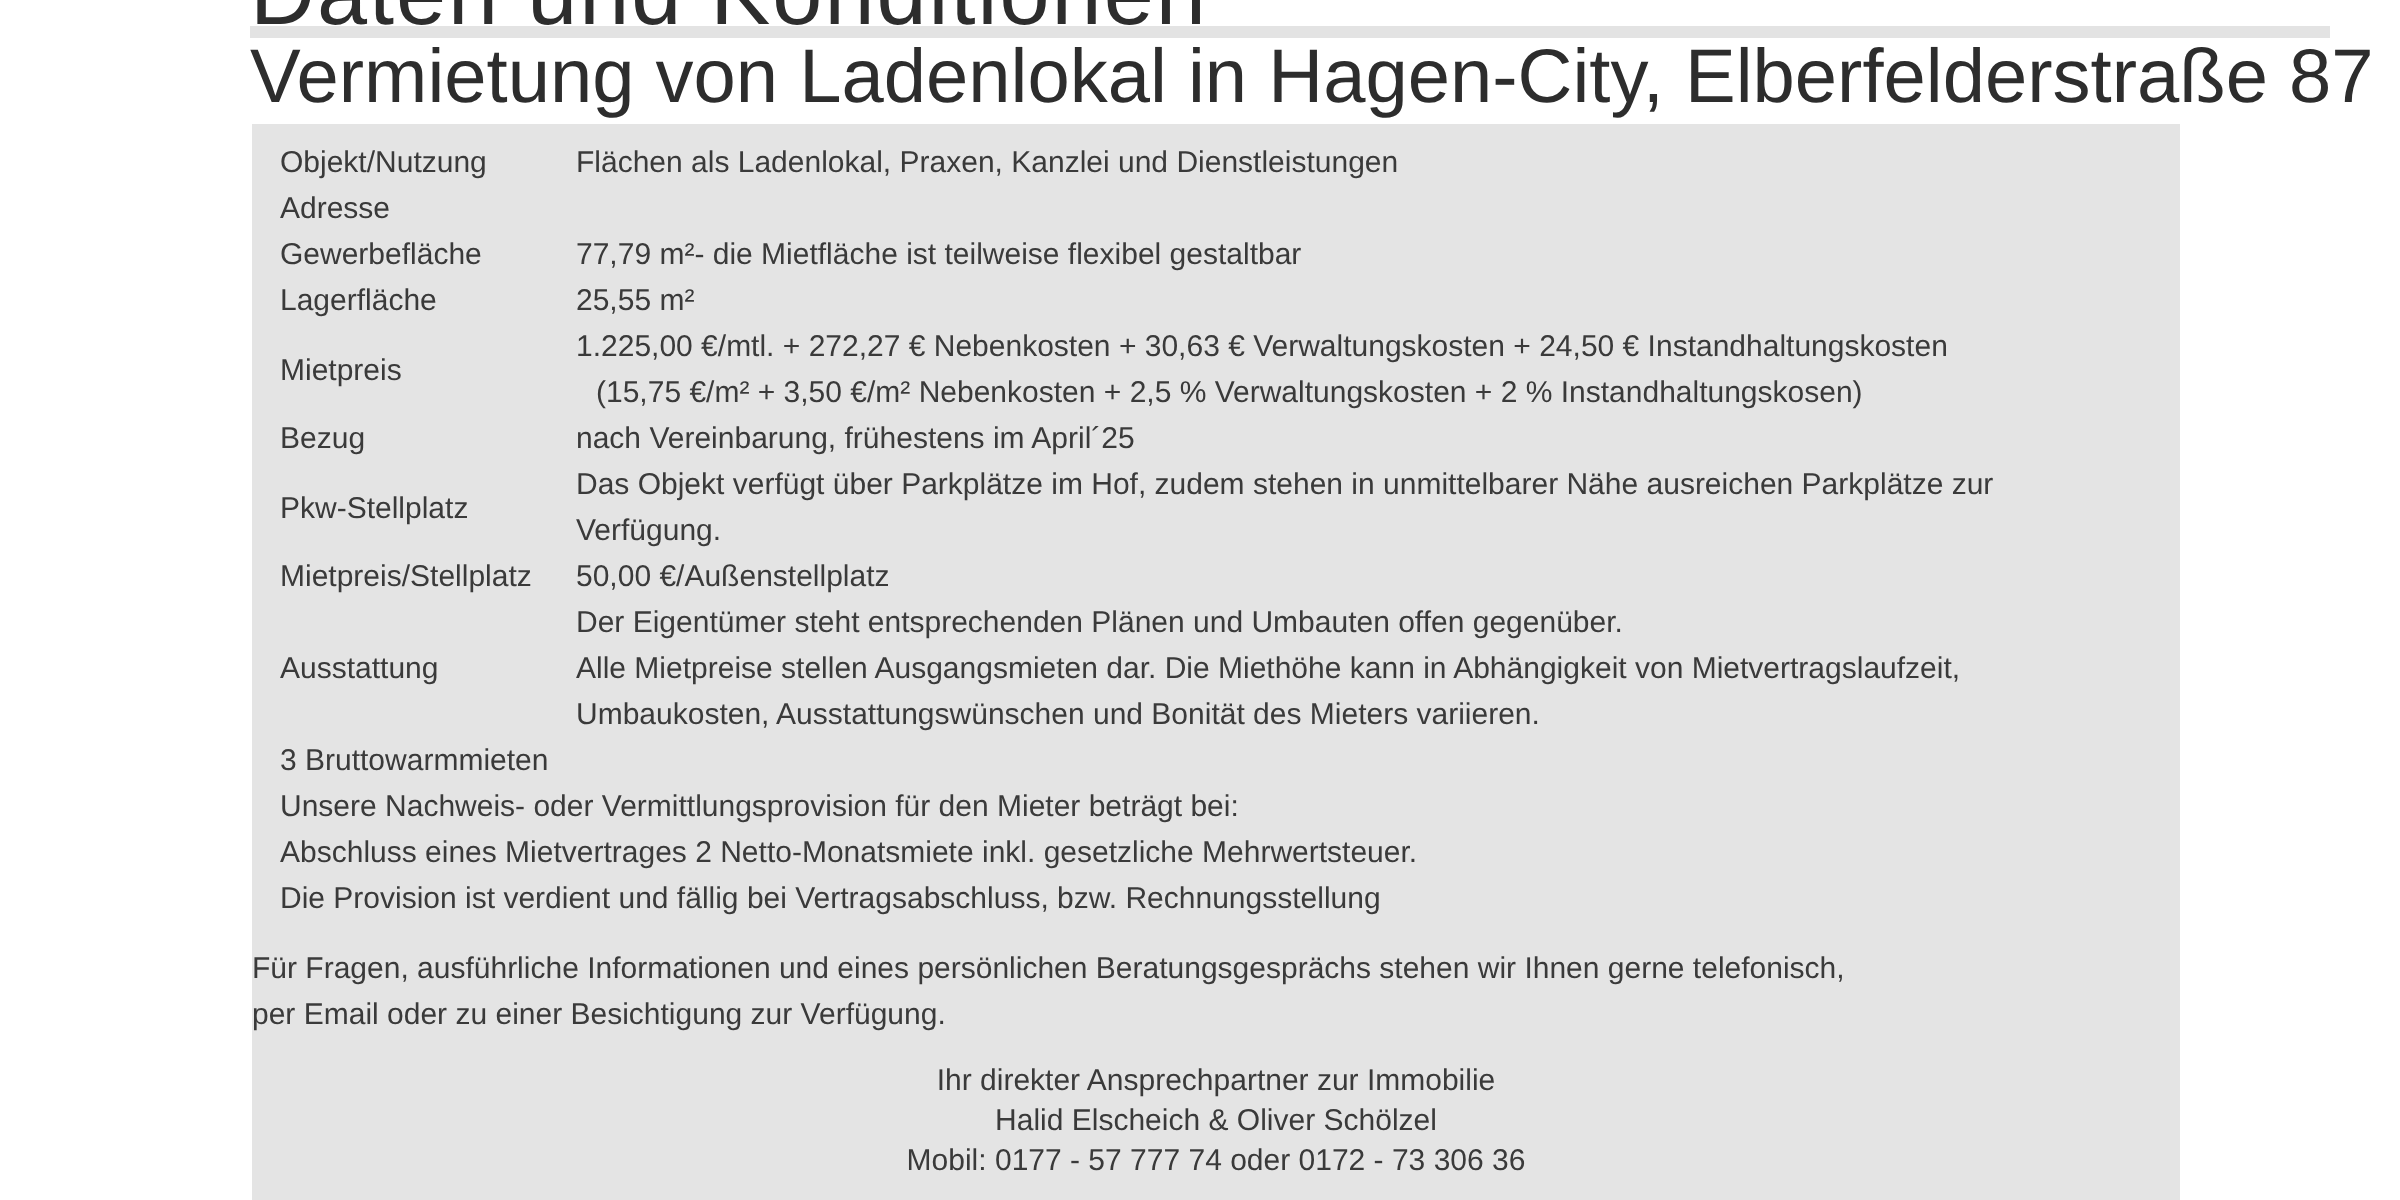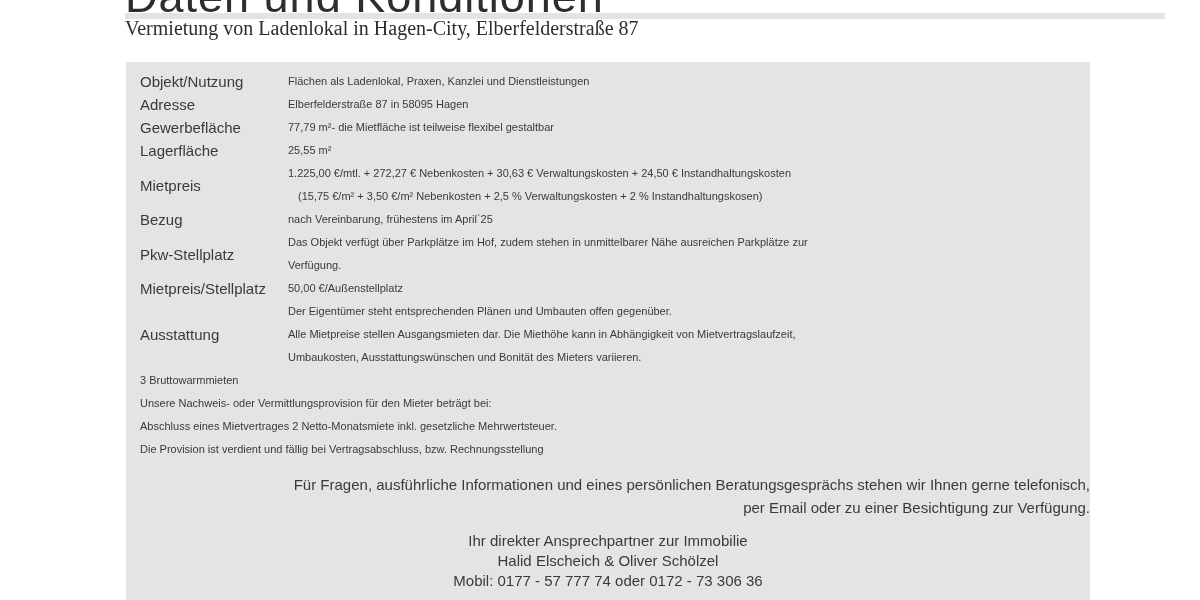--- a/index.html
+++ b/index.html
@@ -12,37 +12,37 @@
     position:absolute;left:125px;top:-26px;
     font-size:45px;line-height:1;letter-spacing:1px;
     color:#2d2d2d;white-space:nowrap;
   }
   .divider{
     position:absolute;left:125px;top:13px;
     width:1040px;height:6px;background:#e3e3e3;
   }
   .h2{
     position:absolute;left:125px;top:16px;
-    font-size:20px;line-height:1.25;color:#2d2d2d;white-space:nowrap;font-family:Liberation Serif, serif;
+    font-size:38px;line-height:1.25;color:#2d2d2d;white-space:nowrap;
   }
   .panel{
     position:absolute;left:126px;top:62px;
     width:964px;height:545px;background:#e4e4e4;
     box-sizing:border-box;padding:8px 0 0 14px;
   }
   .row{display:flex;align-items:center}
   .label{
     flex:0 0 148px;width:148px;
     font-size:15px;line-height:23px;white-space:nowrap;
   }
-  .value{font-size:11px;line-height:23px}
+  .value{font-size:15px;line-height:23px}
   .vline{white-space:nowrap}
   .vline.indent{padding-left:10px}
   .note{
-    margin:12px 0 0 -14px;width:964px;text-align:right;
+    margin:12px 0 0 -14px;width:964px;text-align:left;
     font-size:15px;line-height:23px;
   }
   .contact{
     margin:12px 0 0 -14px;width:964px;text-align:center;
     font-size:15px;line-height:20px;
   }
 </style>
 </head>
 <body style="color: rgb(58, 58, 58);">
 
@@ -53,23 +53,20 @@
 <div class="panel" style="background: rgb(228, 228, 228);">
   <div id="rows">
       <div class="row">
         <div class="label">Objekt/Nutzung</div>
         <div class="value">
           <div class="vline">Flächen als Ladenlokal, Praxen, Kanzlei und Dienstleistungen</div>
         </div>
       </div>
       <div class="row">
         <div class="label">Adresse</div>
-        <div class="value">
-          <div class="vline">Elberfelderstraße 87 in 58095 Hagen</div>
-        </div>
       </div>
       <div class="row">
         <div class="label">Gewerbefläche</div>
         <div class="value">
           <div class="vline">77,79 m²- die Mietfläche ist teilweise flexibel gestaltbar</div>
         </div>
       </div>
       <div class="row">
         <div class="label">Lagerfläche</div>
         <div class="value">

